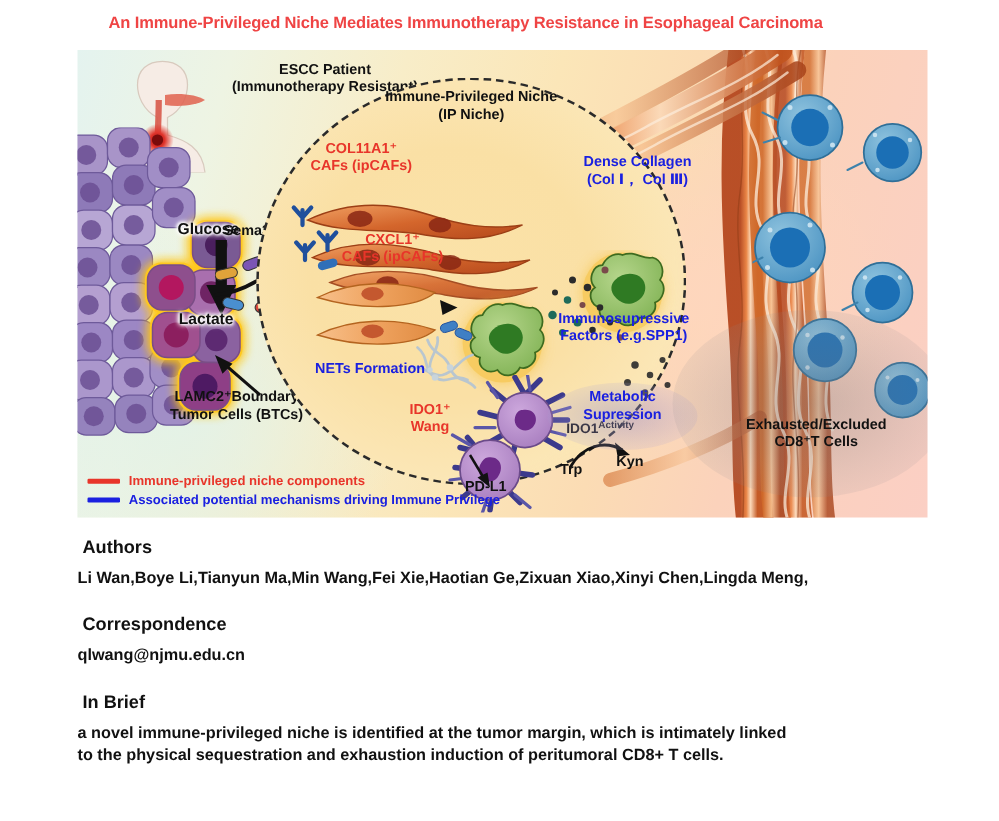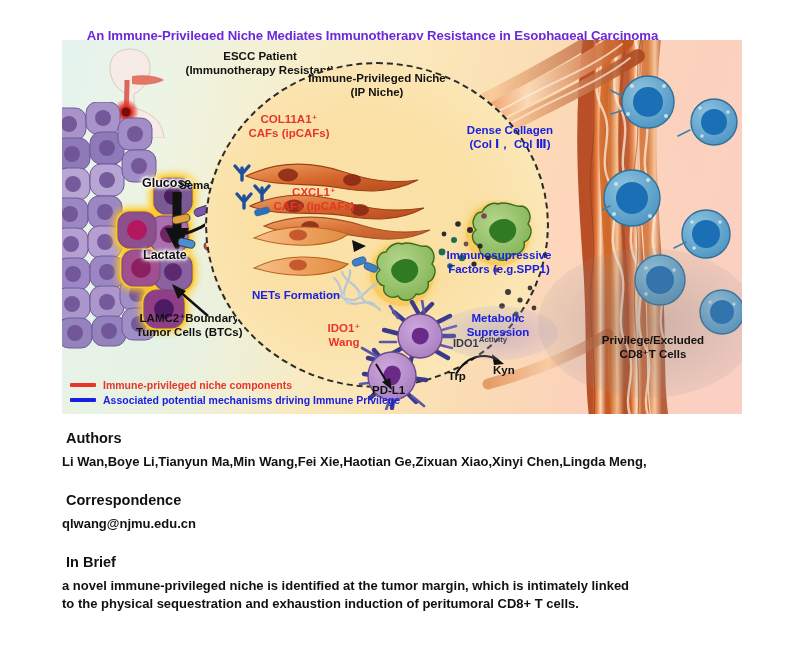--- a/index.html
+++ b/index.html
@@ -4,22 +4,22 @@
 <title>Graphical Abstract</title>
 <style>
   html,body{margin:0;padding:0;}
   body{
     width:799px;height:657px;background:#ffffff;overflow:hidden;
     font-family:"Liberation Sans","DejaVu Sans",sans-serif;
     color:#111;position:relative;
   }
   
   .title{
-    position:absolute;left:0;top:28px;width:745px;text-align:center;
-    font-size:13.2px;font-weight:bold;letter-spacing:-0.1px;color:#6d28d9;
+    position:absolute;left:0;top:10px;width:745px;text-align:center;
+    font-size:13.2px;font-weight:bold;letter-spacing:-0.1px;color:#ef4444;
   }
   
   .figure{
     position:absolute;left:62px;top:40px;width:680px;height:374px;
     overflow:hidden;
     background:
       radial-gradient(ellipse 230px 200px at 74% 52%, rgba(255,214,190,.85) 0%, rgba(255,214,190,0) 70%),
       radial-gradient(ellipse 250px 230px at 12% 78%, rgba(226,242,232,.9) 0%, rgba(226,242,232,0) 72%),
       linear-gradient(105deg,#e4f3ef 0%,#eef4e3 16%,#f8edc8 34%,#fbe6b8 50%,#fbdcb4 64%,#fbd2bb 78%,#fbcfc4 100%);
   }
@@ -539,21 +539,21 @@
     </g>
 
     <g stroke="#3d82ac" stroke-width="1.6" fill="none" stroke-linecap="round">
       <path d="M20,30 L8,24 M22,44 L9,48 M88,64 L76,70 M8,140 L-4,146 M84,176 L72,182"></path>
     </g>
   </svg>
 
   <div style="position:absolute;left:476px;top:208px;width:220px;height:150px;border-radius:50%;background:radial-gradient(ellipse at 50% 50%, rgba(120,118,124,.36) 0%, rgba(140,138,144,.2) 52%, rgba(150,148,154,0) 100%);"></div>
 
   <div class="lbl ctr blk" style="left:506px;top:294px;width:170px;font-size:11.5px;">
-    <div>Privilege/Excluded</div>
+    <div>Exhausted/Excluded</div>
     <div>CD8⁺T Cells</div>
   </div>
 
   <div class="legend">
     <div class="lgrow">
       <span class="lgbar" style="background:#e8352a;"></span>
       <span class="lgtxt" style="color:#e8352a;">Immune-privileged niche components</span>
     </div>
     <div class="lgrow">
       <span class="lgbar" style="background:#1a20e0;"></span>

